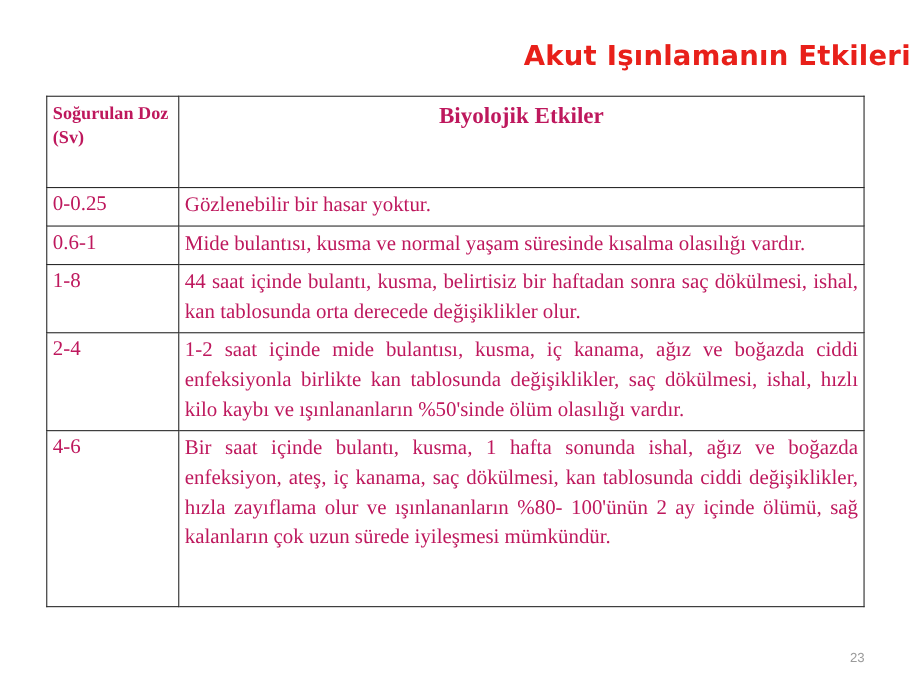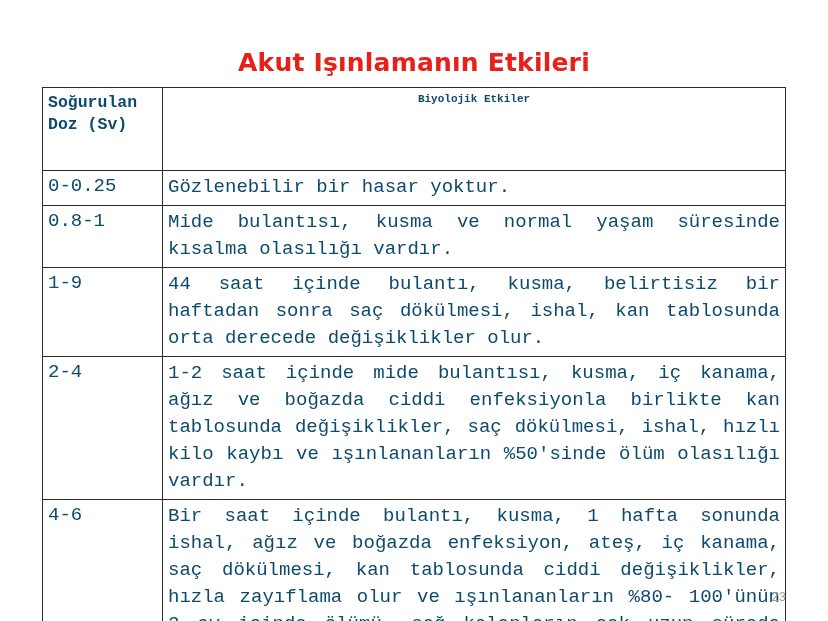--- a/index.html
+++ b/index.html
@@ -22,65 +22,64 @@
     width: 828px;
     height: 621px;
     background: #ffffff;
   }
 
   .slide-title {
     position: absolute;
     left: 0;
     top: 36px;
     width: 828px;
-    text-align: center;
+    text-align: right;
     font-family: "DejaVu Sans", sans-serif;
     font-size: 25px;
     font-weight: bold;
     color: #e8201a;
     letter-spacing: 0.2px;
     white-space: nowrap;
-    margin-top: 12px;
   }
 
   .effects-table {
     position: absolute;
     left: 42px;
     top: 87px;
     width: 743px;
     border-collapse: collapse;
     table-layout: fixed;
     background: #ffffff;
   }
 
   .effects-table td,
   .effects-table th {
     border: 1.4px solid #2b2b2b;
     vertical-align: top;
     padding: 3px 5px 4px 5px;
-    font-family: Liberation Mono, monospace;
-    color: #0c4a6e;
+    font-family: Liberation Serif, serif;
+    color: #be185d;
     background: #ffffff;
   }
 
   col.col-dose { width: 120px; }
   col.col-effect { width: 623px; }
 
   .effects-table th.hdr-dose {
     text-align: left;
     font-size: 16.5px;
     font-weight: bold;
     line-height: 1.33;
     height: 74px;
     padding-top: 4px;
   }
 
   .effects-table th.hdr-effect {
     text-align: center;
-    font-size: 11px;
+    font-size: 21px;
     font-weight: bold;
     line-height: 1.33;
     padding-top: 4px;
   }
 
   .effects-table td.dose-cell {
     font-size: 19px;
     font-weight: normal;
     line-height: 1.28;
     white-space: nowrap;
@@ -95,21 +94,21 @@
   }
 
   .effects-table tr.row-last td {
     padding-bottom: 48px;
   }
 
   .page-number {
     position: absolute;
     right: 42px;
     bottom: 16px;
-    font-family: Liberation Mono, monospace;
+    font-family: Liberation Sans, sans-serif;
     font-size: 12px;
     color: #9b9b9b;
     text-align: right;
   }
 </style>
 </head>
 <body>
 
 <div class="slide">
 
@@ -125,25 +124,25 @@
         <th class="hdr-dose">Soğurulan Doz (Sv)</th>
         <th class="hdr-effect">Biyolojik Etkiler</th>
       </tr>
     </thead>
     <tbody>
       <tr>
         <td class="dose-cell">0-0.25</td>
         <td class="effect-cell">Gözlenebilir bir hasar yoktur.</td>
       </tr>
       <tr>
-        <td class="dose-cell">0.8-1</td>
+        <td class="dose-cell">0.6-1</td>
         <td class="effect-cell">Mide bulantısı, kusma ve normal yaşam süresinde kısalma olasılığı vardır.</td>
       </tr>
       <tr>
-        <td class="dose-cell">1-9</td>
+        <td class="dose-cell">1-8</td>
         <td class="effect-cell">44 saat içinde bulantı, kusma, belirtisiz bir haftadan sonra saç dökülmesi, ishal, kan tablosunda orta derecede değişiklikler olur.</td>
       </tr>
       <tr>
         <td class="dose-cell">2-4</td>
         <td class="effect-cell">1-2 saat içinde mide bulantısı, kusma, iç kanama, ağız ve boğazda ciddi enfeksiyonla birlikte kan tablosunda değişiklikler, saç dökülmesi, ishal, hızlı kilo kaybı ve ışınlananların %50'sinde ölüm olasılığı vardır.</td>
       </tr>
       <tr class="row-last">
         <td class="dose-cell">4-6</td>
         <td class="effect-cell">Bir saat içinde bulantı, kusma, 1 hafta sonunda ishal, ağız ve boğazda enfeksiyon, ateş, iç kanama, saç dökülmesi, kan tablosunda ciddi değişiklikler, hızla zayıflama olur ve ışınlananların %80- 100'ünün 2 ay içinde ölümü, sağ kalanların çok uzun sürede iyileşmesi mümkündür.</td>
       </tr>

